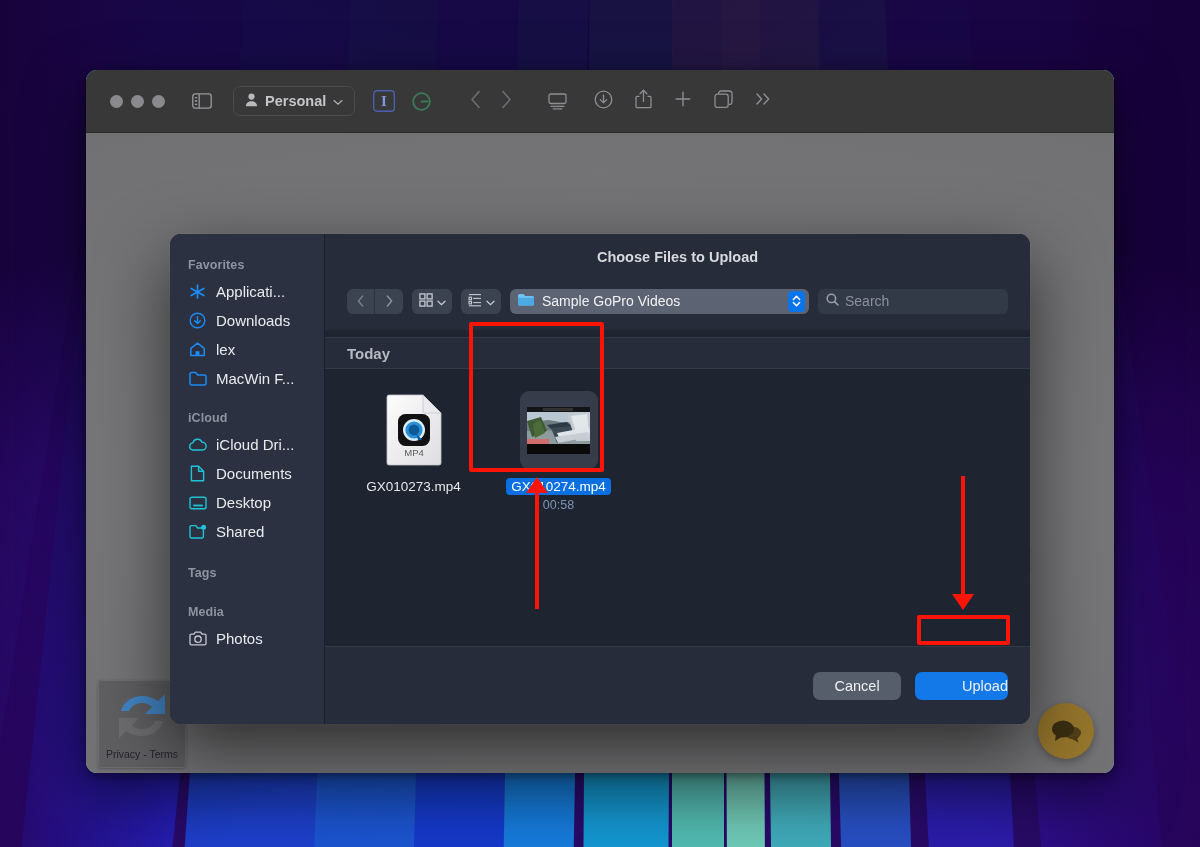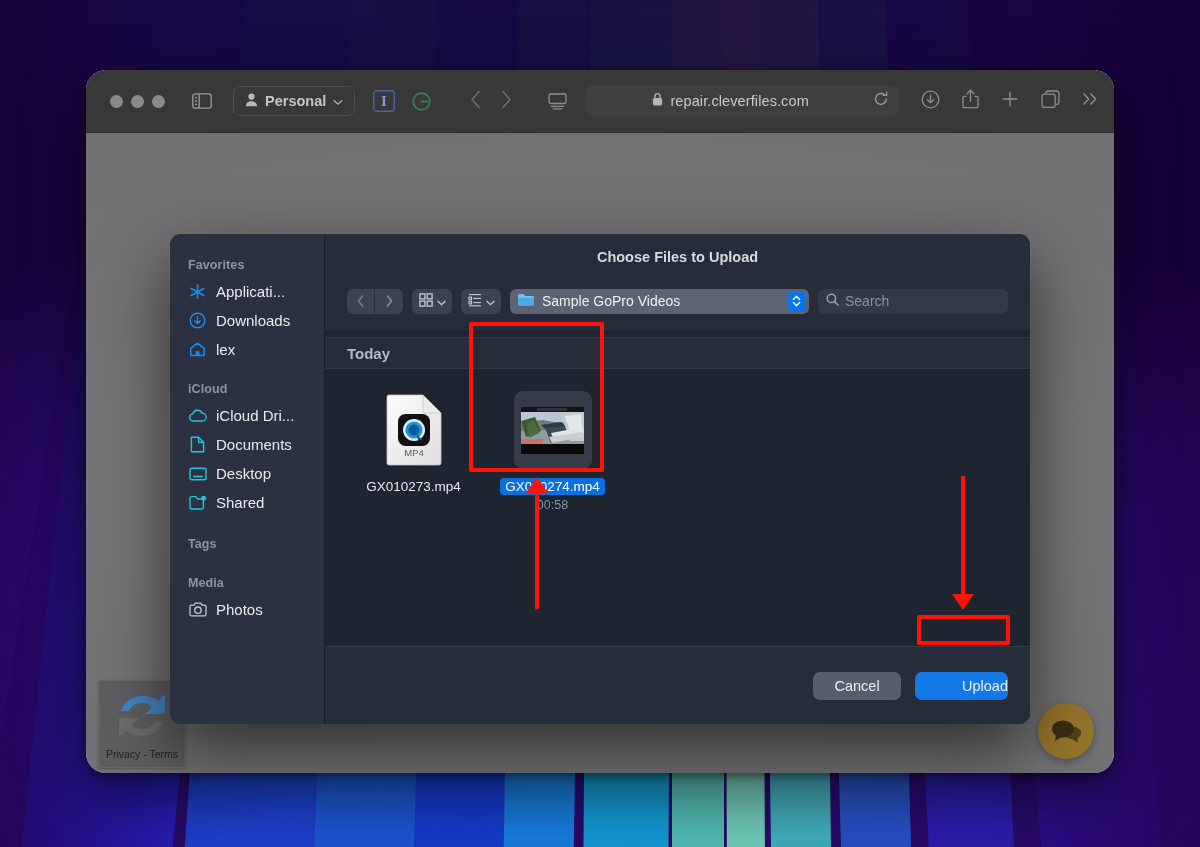--- a/index.html
+++ b/index.html
@@ -39,21 +39,21 @@
     background:
       linear-gradient(90deg, rgba(38,5,90,0.75) 0%, rgba(38,5,90,0.0) 14%,
                              rgba(38,5,90,0.0) 86%, rgba(38,5,90,0.85) 100%);
   }
 
   
   #browser {
     position: absolute;
     left: 86px; top: 70px;
     width: 1028px; height: 703px;
-    border-radius: 20px;
+    border-radius: 11px;
     overflow: hidden;
     box-shadow: 0 22px 60px rgba(0,0,0,0.55), 0 3px 10px rgba(0,0,0,0.4);
     background: #7dd3fc;
   }
   #browser-toolbar {
     position: relative;
     height: 63px;
     background: #383839;
     border-bottom: 1px solid #2b2b2c;
     display: flex;
@@ -273,21 +273,21 @@
   }
 
   
   #fd-files {
     flex: 1;
     background: #1e2430;
     position: relative;
     padding: 16px 0 0 0;
     overflow: hidden;
   }
-  .file-row { display: flex; padding-left: 26px; gap: 14px; }
+  .file-row { display: flex; padding-left: 26px; gap: 20px; }
   .file-cell {
     width: 125px;
     display: flex; flex-direction: column; align-items: center;
     padding-top: 6px;
   }
   .thumb-box {
     width: 78px; height: 78px;
     display: flex; align-items: center; justify-content: center;
   }
   .file-name {
@@ -435,37 +435,20 @@
       </div>
 
       <div class="tb-btn" style="margin-right:14px;">
         <svg width="19" height="17" viewBox="0 0 19 17" fill="none" stroke="#8e8e92" stroke-width="1.3">
           <rect x="1" y="1" width="17" height="9.5" rx="1.8"></rect>
           <line x1="3.2" y1="13.4" x2="15.8" y2="13.4" stroke-linecap="round"></line>
           <line x1="5.2" y1="15.8" x2="13.8" y2="15.8" stroke-linecap="round"></line>
         </svg>
       </div>
 
-      <div class="url-field">
-        <div class="url-left">
-          <span>
-            <svg width="11" height="14" viewBox="0 0 11 14" fill="#b6b6ba">
-              <path d="M2.3 6V4.2a3.2 3.2 0 0 1 6.4 0V6h-1.3V4.2a1.9 1.9 0 0 0-3.8 0V6z"></path>
-              <rect x="0.9" y="6" width="9.2" height="7.4" rx="1.7"></rect>
-            </svg>
-          </span>
-          <span class="url-text">repair.cleverfiles.com</span>
-        </div>
-        <span class="reload">
-          <svg width="16" height="16" viewBox="0 0 16 16" fill="none" stroke="#9a9a9e" stroke-width="1.4" stroke-linecap="round">
-            <path d="M13.3 7.9a5.4 5.4 0 1 1-1.9-4.1"></path>
-            <path d="M13.6 1.2 L13.6 4.4 L10.4 4.4"></path>
-          </svg>
-        </span>
-      </div>
 
       <div class="tb-right">
         <span>
           <svg width="19" height="19" viewBox="0 0 19 19" fill="none" stroke="#8e8e92" stroke-width="1.3" stroke-linecap="round" stroke-linejoin="round">
             <circle cx="9.5" cy="9.5" r="8.3"></circle>
             <path d="M9.5 5 L9.5 12.6 M6.3 9.6 L9.5 12.8 L12.7 9.6"></path>
           </svg>
         </span>
         <span>
           <svg width="17" height="20" viewBox="0 0 17 20" fill="none" stroke="#8e8e92" stroke-width="1.3" stroke-linecap="round" stroke-linejoin="round">
@@ -549,20 +532,28 @@
           <div class="sb-item">
             <span class="sb-ico">
               <svg width="17" height="17" viewBox="0 0 17 17" fill="none" stroke="#1b8cf5" stroke-width="1.5" stroke-linejoin="round">
                 <path d="M1.8 7.4 L8.5 2.2 L15.2 7.4 V14.4 H1.8 Z"></path>
                 <rect x="6.6" y="10.2" width="3.8" height="4.2" fill="#1b8cf5" stroke="none"></rect>
               </svg>
             </span>
             <span>lex</span>
           </div>
 
+          <div class="sb-item">
+            <span class="sb-ico">
+              <svg width="18" height="15" viewBox="0 0 18 15" fill="none" stroke="#1b8cf5" stroke-width="1.5" stroke-linejoin="round">
+                <path d="M1 4 V12.6 A1.4 1.4 0 0 0 2.4 14 H15.6 A1.4 1.4 0 0 0 17 12.6 V5.4 A1.4 1.4 0 0 0 15.6 4 H8.6 L6.8 1.6 H2.4 A1.4 1.4 0 0 0 1 3 Z"></path>
+              </svg>
+            </span>
+            <span>MacWin F...</span>
+          </div>
 
           <div class="sb-head" style="margin-top:12px;">iCloud</div>
 
           <div class="sb-item">
             <span class="sb-ico">
               <svg width="19" height="14" viewBox="0 0 19 14" fill="none" stroke="#20c3d8" stroke-width="1.4" stroke-linejoin="round">
                 <path d="M4.6 12 A3.6 3.6 0 0 1 4.8 4.9 A4.9 4.9 0 0 1 14 4.2 A3.9 3.9 0 0 1 14.5 12 Z"></path>
               </svg>
             </span>
             <span>iCloud Dri...</span>

